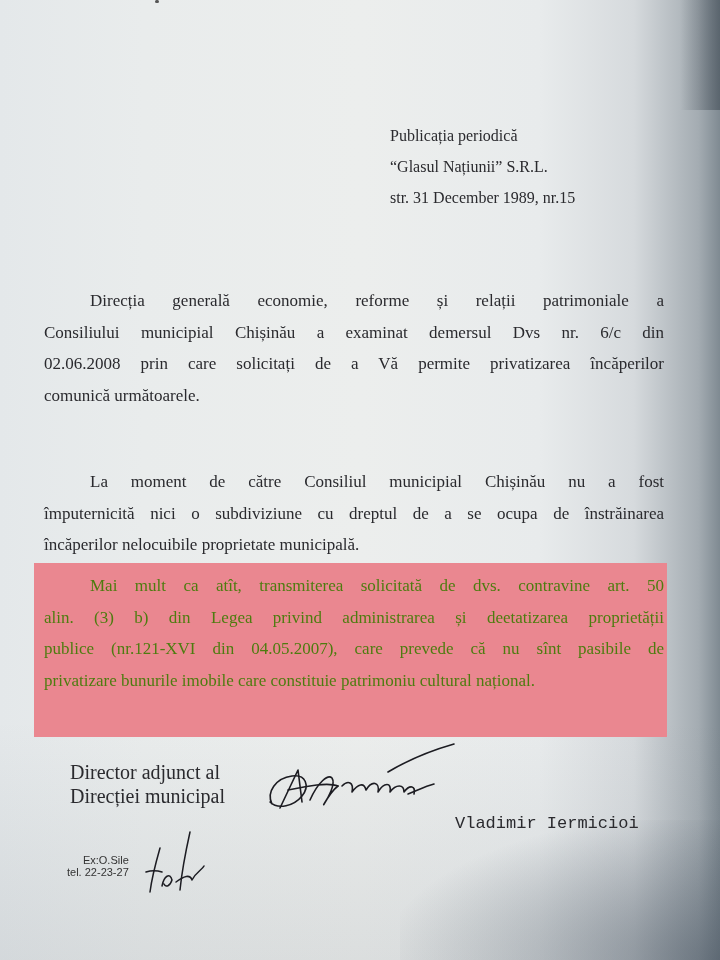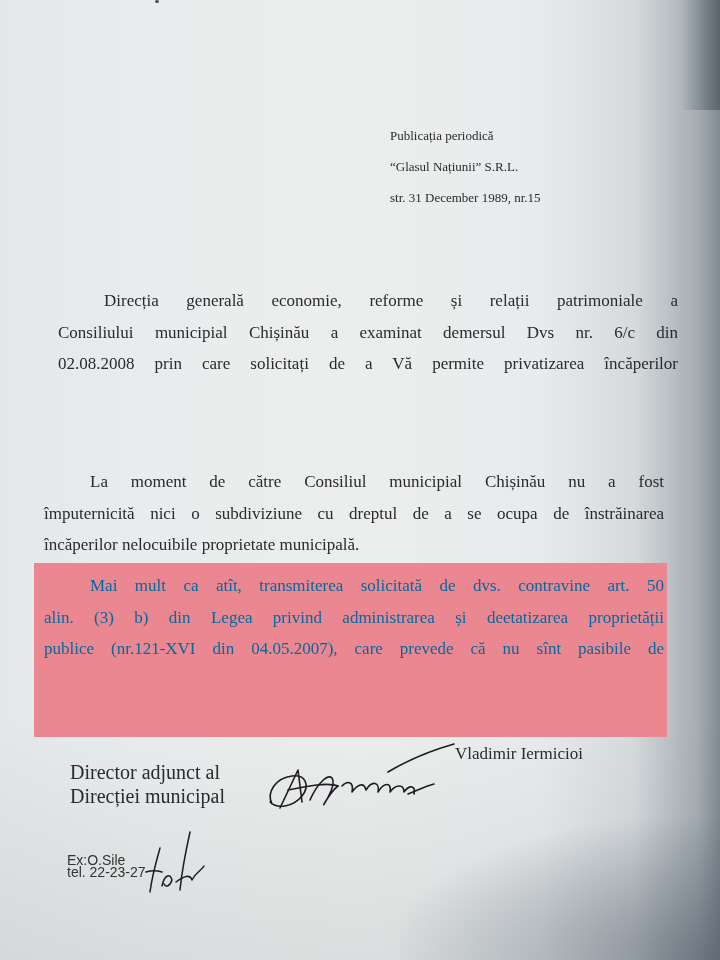--- a/index.html
+++ b/index.html
@@ -35,21 +35,21 @@
       width: 4px; height: 3px;
       background: #555;
       border-radius: 2px;
     }
 
     
     .addressee {
       position: absolute;
       left: 390px;
       top: 120px;
-      font-size: 13px;
+      font-size: 16px;
       line-height: 31px;
     }
     .addressee div { white-space: nowrap; }
 
     
     .para {
       position: absolute;
       left: 44px;
       width: 620px;
       font-size: 17px;
@@ -61,66 +61,68 @@
       text-align: justify;
       text-align-last: justify;
       white-space: nowrap;
     }
     .para .line.last {
       text-align-last: left;
     }
     .para .line.indent {
       padding-left: 46px;
     }
-    .p1 { top: 285px; margin-left: 14px; }
+    .p1 { top: 285px; }
     .p2 { top: 466px; }
 
     
     .highlight {
       position: absolute;
       left: 34px;
       top: 563px;
       width: 633px;
       height: 174px;
       background: #ea8790;
     }
     .p3 {
       top: 570px;
-      color: #0369a1;
+      color: #4d7c0f;
     }
 
     
     .sig-title {
       position: absolute;
       left: 70px;
       top: 760px;
       font-size: 20px;
       line-height: 24px;
     }
     .sig-name {
       position: absolute;
       left: 455px;
-      top: 744px;
+      top: 814px;
       font-size: 17px;
+      font-family: Liberation Mono, monospace;
     }
     .signature {
       position: absolute;
       left: 258px;
       top: 742px;
       width: 200px;
       height: 80px;
     }
     .exec {
       position: absolute;
       left: 67px;
       top: 854px;
       font-family: "Liberation Sans", "DejaVu Sans", sans-serif;
-      font-size: 14px;
+      font-size: 11px;
       line-height: 12px;
       color: #333;
+      text-align: right;
     }
     .initials {
       position: absolute;
       left: 140px;
       top: 826px;
       width: 70px;
       height: 70px;
     }
   </style>
 </head>
@@ -132,34 +134,36 @@
 
 <div class="addressee">
   <div>Publicația periodică</div>
   <div>“Glasul Națiunii” S.R.L.</div>
   <div>str. 31 December 1989, nr.15</div>
 </div>
 
 <div class="para p1">
   <span class="line indent">Direcția generală economie, reforme și relații patrimoniale a</span>
   <span class="line">Consiliului municipial Chișinău a examinat demersul Dvs nr. 6/c din</span>
-  <span class="line">02.08.2008 prin care solicitați de a Vă permite privatizarea încăperilor</span>
+  <span class="line">02.06.2008 prin care solicitați de a Vă permite privatizarea încăperilor</span>
+  <span class="line last">comunică următoarele.</span>
 </div>
 
 <div class="para p2">
   <span class="line indent">La moment de către Consiliul municipial Chișinău  nu a fost</span>
   <span class="line">împuternicită nici o subdiviziune cu dreptul de a se ocupa de înstrăinarea</span>
   <span class="line last">încăperilor nelocuibile proprietate municipală.</span>
 </div>
 
 <div class="highlight"></div>
 <div class="para p3">
   <span class="line indent">Mai mult ca atît, transmiterea solicitată de dvs. contravine art. 50</span>
   <span class="line">alin. (3) b) din Legea privind administrarea și deetatizarea proprietății</span>
   <span class="line">publice (nr.121-XVI din 04.05.2007), care prevede că nu sînt pasibile de</span>
+  <span class="line last">privatizare  bunurile imobile care constituie patrimoniu cultural național.</span>
 </div>
 
 <div class="sig-title">
   <div>Director adjunct  al</div>
   <div>Direcției municipal</div>
 </div>
 
 <svg class="signature" viewBox="0 0 200 80">
   <g fill="none" stroke="#1c1c22" stroke-width="1.6" stroke-linecap="round" stroke-linejoin="round">
     <path d="M14 62 C 8 50, 18 36, 34 34 C 48 32, 52 44, 44 54 C 36 64, 20 68, 12 60"></path>

